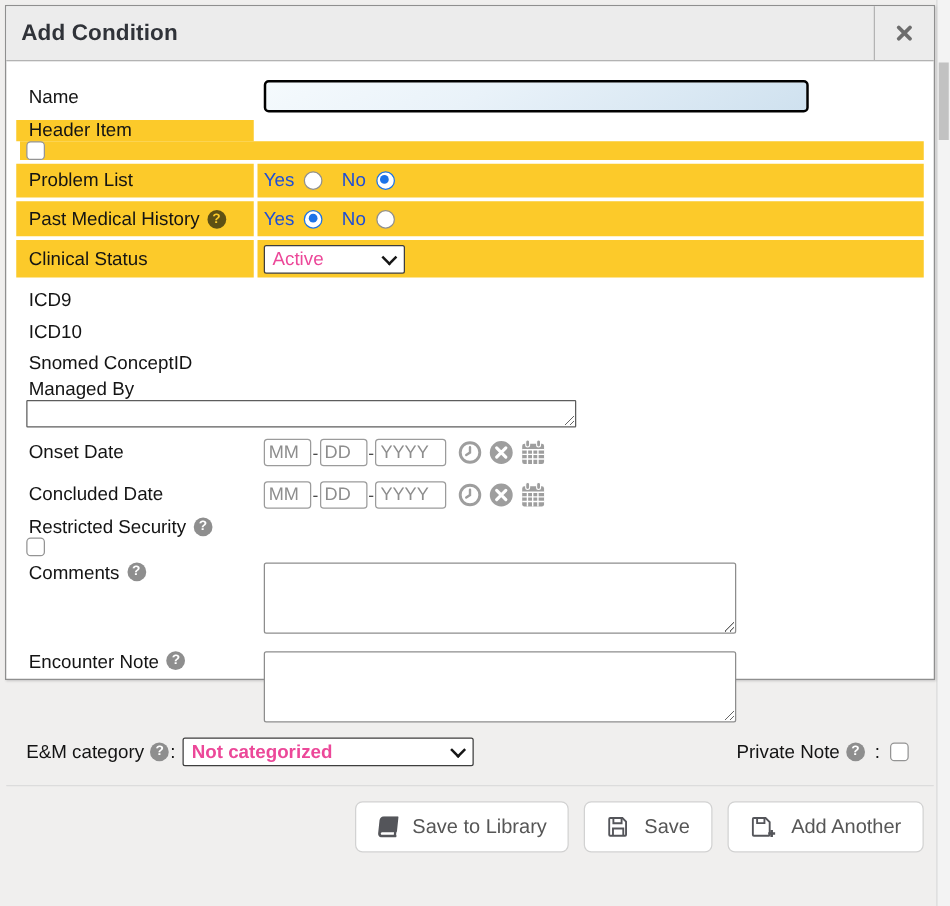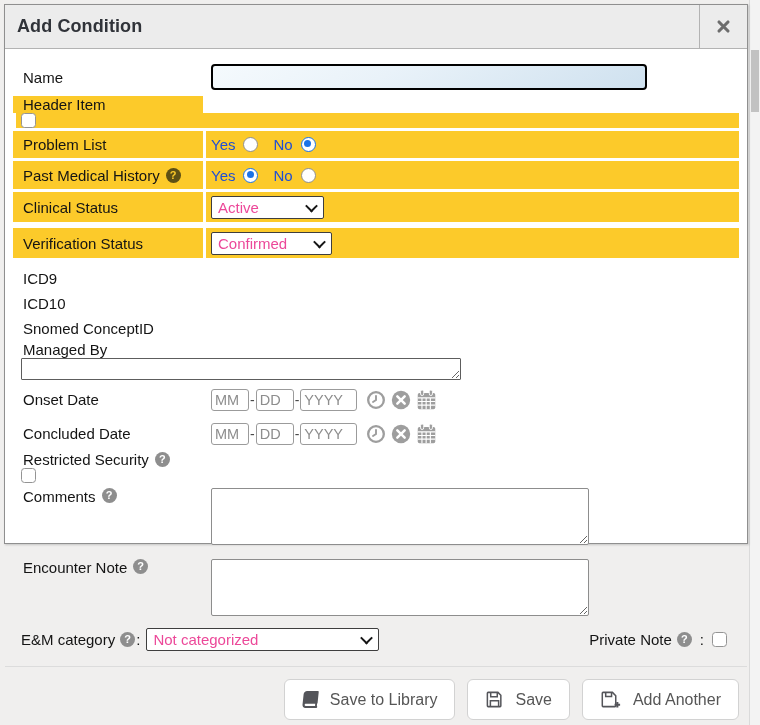--- a/index.html
+++ b/index.html
@@ -142,31 +142,20 @@
           <span>Clinical Status</span>
         </div>
       <div class="fcell">
         <div class="select" style="width:113px;">
           <span>Active</span>
           <span class="chev"></span>
         </div>
       </div>
     </div>
 
-    <div class="frow hl h30" style="margin-bottom:8px;">
-      <div class="lcell">
-          <span>Verification Status</span>
-        </div>
-      <div class="fcell">
-        <div class="select" style="width:121px;">
-          <span>Confirmed</span>
-          <span class="chev"></span>
-        </div>
-      </div>
-    </div>
 
     <div class="frow h25">
       <div class="lcell">
           <span>ICD9</span>
         </div>
       <div class="fcell"></div>
     </div>
     <div class="frow h25">
       <div class="lcell">
           <span>ICD10</span>
@@ -298,21 +287,21 @@
     <div class="frow h26">
       <div class="lcell"></div>
       <div class="fcell">
         <span class="em-label">
           <span>E&amp;M category</span>
           <span class="help">
               <span class="q">?</span>
             </span>
         </span>
         <span class="em-colon">:</span>
-        <div class="select" style="width:233px;">
+        <div class="select" style="width:233px;font-weight:bold;">
           <span>Not categorized</span>
           <span class="chev"></span>
         </div>
         <span class="private-group">
           <span class="em-label">
             <span>Private Note</span>
             <span class="help">
                 <span class="q">?</span>
               </span>
           </span>

